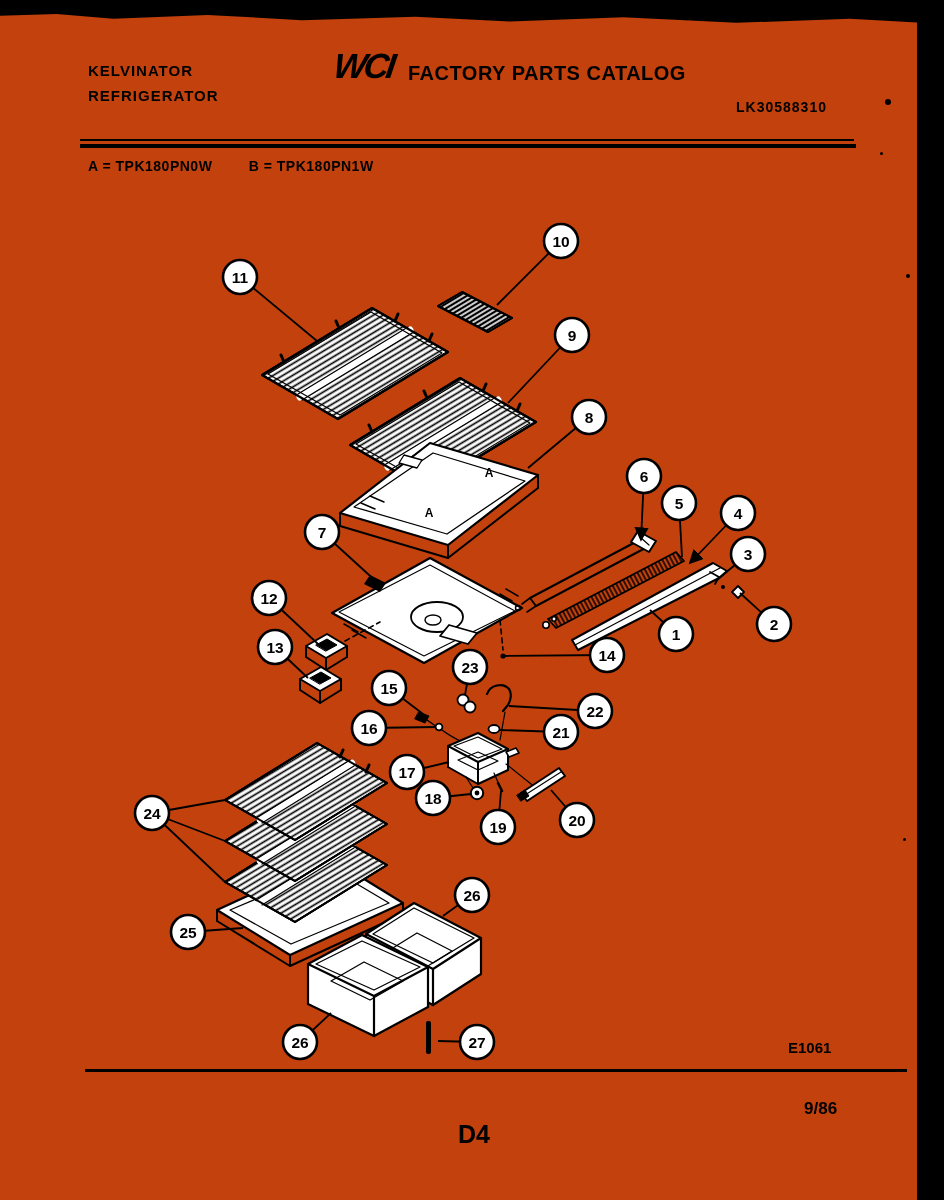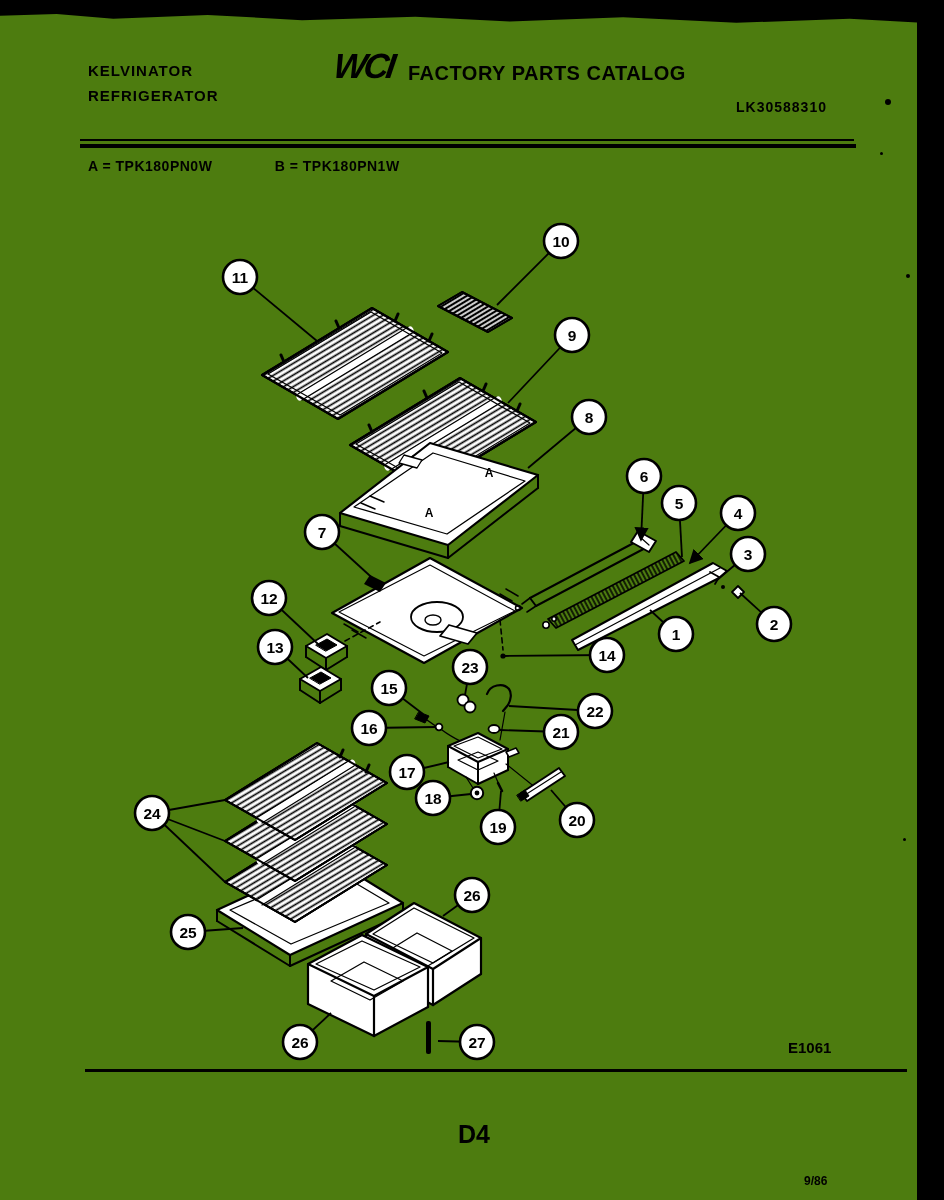--- a/index.html
+++ b/index.html
@@ -1,42 +1,42 @@
 <!DOCTYPE html>
 <html><head>
 <meta charset="utf-8">
 <style>
   html,body{margin:0;padding:0;}
   body{width:944px;height:1200px;position:relative;background:#fff;
        font-family:"Liberation Sans",sans-serif;color:#000;}
-  .page{position:absolute;inset:0;background:#4d7c0f;overflow:hidden;}
+  .page{position:absolute;inset:0;background:#c2410c;overflow:hidden;}
 
   
   .scan-top{position:absolute;left:0;top:0;width:944px;height:24px;background:#000;
     clip-path:polygon(0 0,100% 0,100% 100%,90% 78%,78% 95%,66% 72%,54% 90%,44% 70%,32% 84%,22% 62%,12% 78%,6% 58%,0 66%);}
   .scan-right{position:absolute;left:917px;top:0;width:27px;height:1200px;background:#000;}
   .speck{position:absolute;background:#000;border-radius:50%;}
 
   
   .hdr-brand{position:absolute;left:88px;top:58px;font-size:15px;font-weight:900;
              letter-spacing:1px;line-height:25px;}
   .hdr-logo{position:absolute;left:334px;top:46px;font-size:35px;font-weight:900;
             font-style:italic;letter-spacing:-3px;transform:skewX(-8deg);}
   .hdr-title{position:absolute;left:408px;top:62px;font-size:20px;font-weight:900;letter-spacing:.5px;}
   .hdr-num{position:absolute;left:736px;top:59px;font-size:14px;font-weight:900;letter-spacing:1px;margin-top:40px;}
   .rule-a{position:absolute;left:80px;top:139px;width:774px;height:2px;background:#000;}
   .rule-b{position:absolute;left:80px;top:144px;width:776px;height:4px;background:#000;}
   .models{position:absolute;left:88px;top:158px;font-size:14px;font-weight:900;letter-spacing:.5px;}
-  .models span + span{margin-left:58px;}
+  .models span + span{margin-left:32px;}
 
   
   .ftr-code{position:absolute;left:788px;top:1039px;font-size:15px;font-weight:700;}
   .rule-c{position:absolute;left:85px;top:1069px;width:822px;height:3px;background:#000;}
   .ftr-page{position:absolute;left:458px;top:1120px;font-size:25px;font-weight:900;}
-  .ftr-date{position:absolute;left:804px;top:1174px;font-size:12px;font-weight:900;}
+  .ftr-date{position:absolute;left:804px;top:1099px;font-size:17px;font-weight:900;}
 
   
   #diagram-svg{position:absolute;left:0;top:0;}
   #diagram-svg .leader{stroke:#000;stroke-width:1.8;fill:none;}
   #diagram-svg .balloon{fill:#fff;stroke:#000;stroke-width:2.6;}
   #diagram-svg .balloon-num{font-family:"Liberation Sans",sans-serif;font-size:15.5px;
                             font-weight:bold;text-anchor:middle;}
   #diagram-svg .part-letter{font-family:"Liberation Sans",sans-serif;font-size:12px;
                             font-weight:bold;text-anchor:middle;}
   #diagram-svg .dashed{stroke:#000;stroke-width:1.6;stroke-dasharray:5 4;fill:none;}

